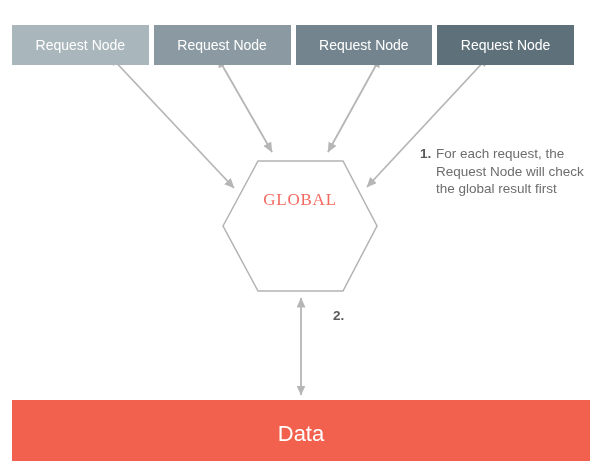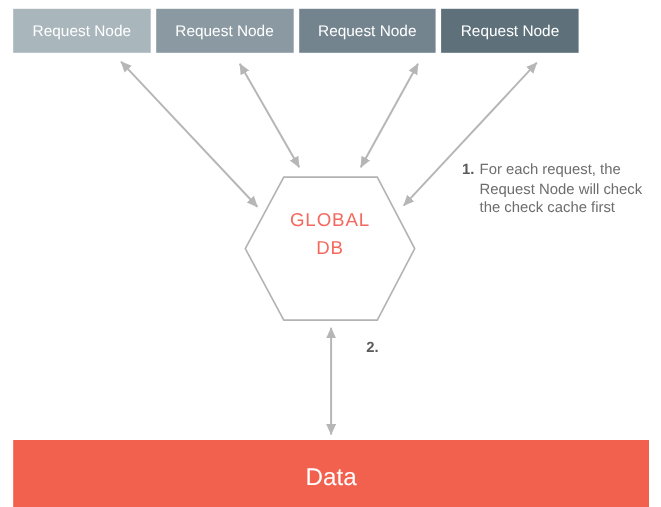--- a/index.html
+++ b/index.html
@@ -7,21 +7,21 @@
     position:relative;
     width:601px; height:461px;
     background:#ffffff;
     font-family:"Liberation Sans", sans-serif;
     overflow:hidden;
   }
   .arrow-layer {
     position:absolute; left:0; top:0; width:601px; height:461px;
   }
   .nodes-row {
-    position:absolute; left:12px; top:8px; width:514px; height:40px;
+    position:absolute; left:12px; top:25px; width:562px; height:40px;
     display:flex; gap:5px;
   }
   .node {
     flex:1 1 0;
     display:flex; align-items:center; justify-content:center;
     color:#ffffff; font-size:14px;
   }
   .hex-label {
     position:absolute; left:223px; top:187px; width:154px;
     text-align:center;
@@ -65,27 +65,26 @@
     <line x1="301" y1="298" x2="301" y2="395" stroke-width="1.8" marker-start="url(#ah)" marker-end="url(#ah)" style="stroke: rgb(182, 182, 182);"></line>
   </svg>
 
   <div class="nodes-row">
     <div class="node" style="background-color: rgb(169, 182, 188);">Request Node</div>
     <div class="node" style="background-color: rgb(139, 154, 162);">Request Node</div>
     <div class="node" style="background-color: rgb(115, 132, 142);">Request Node</div>
     <div class="node" style="background-color: rgb(94, 113, 123);">Request Node</div>
   </div>
 
-  <div class="hex-label" style="color: rgb(244, 105, 95);">
+  <div class="hex-label" style="color: rgb(244, 105, 95); font-family: Liberation Serif, serif;">
     <div>GLOBAL</div>
-    <div>DB</div>
   </div>
 
   <div class="annotation annotation-1">
-    <span class="num">1.</span><span>For each request, the Request Node will check the check cache first</span>
+    <span class="num">1.</span><span>For each request, the Request Node will check the global result first</span>
   </div>
 
   <div class="annotation annotation-2">
     <span class="num">2.</span>
   </div>
 
   <div class="data-bar" style="background-color: rgb(242, 96, 78);">
     <span style="color: rgb(255, 255, 255);">Data</span>
   </div>
 

